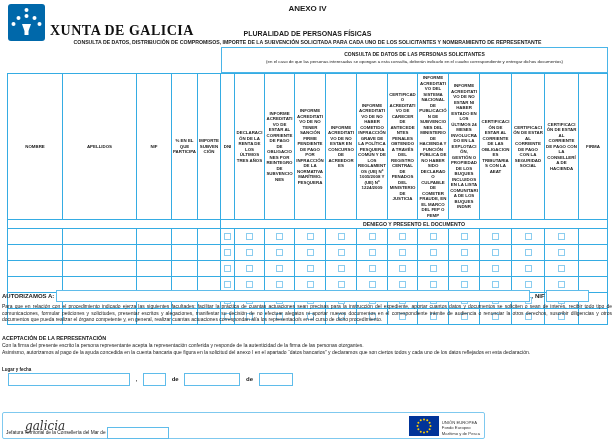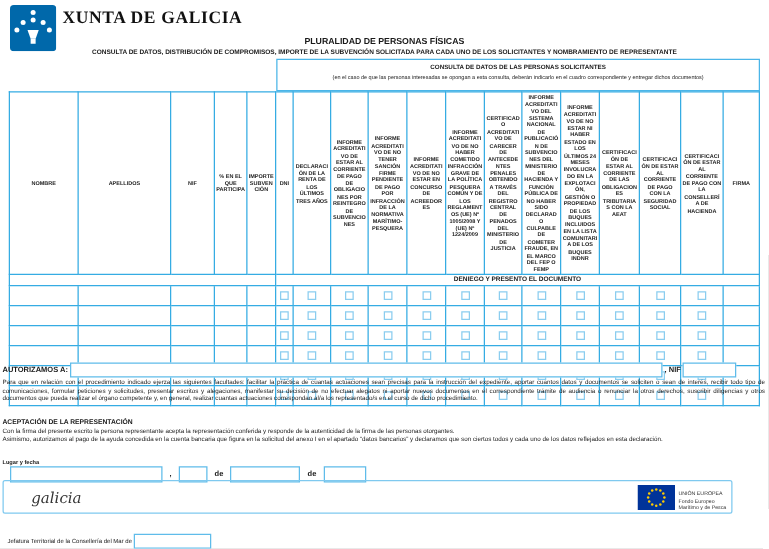--- a/index.html
+++ b/index.html
@@ -1,21 +1,21 @@
 <!DOCTYPE html>
 <html><head>
 <meta charset="utf-8">
 <style>
   * { margin:0; padding:0; box-sizing:border-box; }
   body { background:#888; font-family:"Liberation Sans", sans-serif; color:#1a1a1a; }
   .page { position:relative; width:615px; height:439px; background:#fff; overflow:hidden; margin:0 auto; }
 
   
   .logo-box { position:absolute; left:8px; top:4px; }
-  .brand { position:absolute; left:50px; top:7px; }
+  .brand { position:absolute; left:50px; top:23px; }
   .brand-title { font-family:"Liberation Serif", serif; font-weight:bold; font-size:14px; letter-spacing:0.5px; color:#111; }
   .brand-sub { font-size:7.5px; letter-spacing:1.2px; color:#222; margin-top:3px; }
   .annex { position:absolute; left:0; top:4px; width:100%; text-align:center; font-weight:bold; font-size:8px; }
 
   .title-main { position:absolute; left:0; top:30px; width:100%; text-align:center; font-weight:bold; font-size:7px; }
   .title-sub  { position:absolute; left:0; top:39px; width:100%; text-align:center; font-weight:bold; font-size:5.2px; }
 
   .consulta-box { position:absolute; left:221px; top:47px; width:387px; height:26px;
                   border:1px solid #4AB5E8; text-align:center; padding-top:3px; }
   .consulta-title { font-weight:bold; font-size:5px; }
@@ -36,21 +36,21 @@
   .autorizamos { position:absolute; left:2px; top:290px; width:611px; font-size:6px; }
   .autorizamos .lbl { font-weight:bold; }
   .para { position:absolute; left:2px; top:303px; width:610px; font-size:5px; line-height:1.3; text-align:justify; }
   .acept-title { position:absolute; left:2px; top:335px; font-weight:bold; font-size:5.4px; }
   .acept-l1 { position:absolute; left:2px; top:342px; width:610px; font-size:5px; }
   .acept-l2 { position:absolute; left:2px; top:348.5px; width:610px; font-size:5px; line-height:1.2; text-align:justify; }
   .lugar { position:absolute; left:2px; top:367px; font-weight:bold; font-size:4.5px; }
   .date-row { position:absolute; left:8px; top:373px; width:600px; font-size:6px; }
   .date-row span { margin:0 4px; font-weight:bold; }
 
-  .footer-box { position:absolute; left:2px; top:384px; width:584px; height:27px; border:1px solid #7FC9EF; border-radius:2px; }
+  .footer-box { position:absolute; left:2px; top:412px; width:483px; height:27px; border:1px solid #7FC9EF; border-radius:2px; }
   .galicia-logo { position:absolute; left:22px; top:6px; font-family:"DejaVu Serif", serif; font-style:italic; font-size:12px; color:#333; }
   .eu { position:absolute; right:4px; top:3px; display:flex; align-items:center; gap:3px; }
   .eu-text { font-size:4.2px; line-height:1.3; color:#333; }
   .jefatura { position:absolute; left:6px; top:427px; font-size:4.8px; }
 </style>
 </head>
 <body>
 
 <div class="page">
 
@@ -63,20 +63,21 @@
       <circle cx="26.5" cy="14" r="2" fill="#fff"></circle>
       <circle cx="5.5" cy="20" r="2" fill="#fff"></circle>
       <circle cx="31.5" cy="20" r="2" fill="#fff"></circle>
       <path d="M14 20 h9 l-2.5 7 h-4 z" fill="#fff"></path>
       <rect x="16.5" y="27" width="4" height="4" fill="#fff"></rect>
     </svg>
   </div>
   <div class="brand">
     <div class="brand-title">XUNTA DE GALICIA</div>
   </div>
+  <div class="annex">ANEXO IV</div>
 
   <div class="title-main">PLURALIDAD DE PERSONAS FÍSICAS</div>
   <div class="title-sub">CONSULTA DE DATOS, DISTRIBUCIÓN DE COMPROMISOS, IMPORTE DE LA SUBVENCIÓN SOLICITADA PARA CADA UNO DE LOS SOLICITANTES Y NOMBRAMIENTO DE REPRESENTANTE</div>
 
   <div class="consulta-box">
     <div class="consulta-title">CONSULTA DE DATOS DE LAS PERSONAS SOLICITANTES</div>
     <div class="consulta-note">(en el caso de que las personas interesadas se opongan a esta consulta, deberán indicarlo en el cuadro correspondiente y entregar dichos documentos)</div>
   </div>
 
   <table class="consent">

